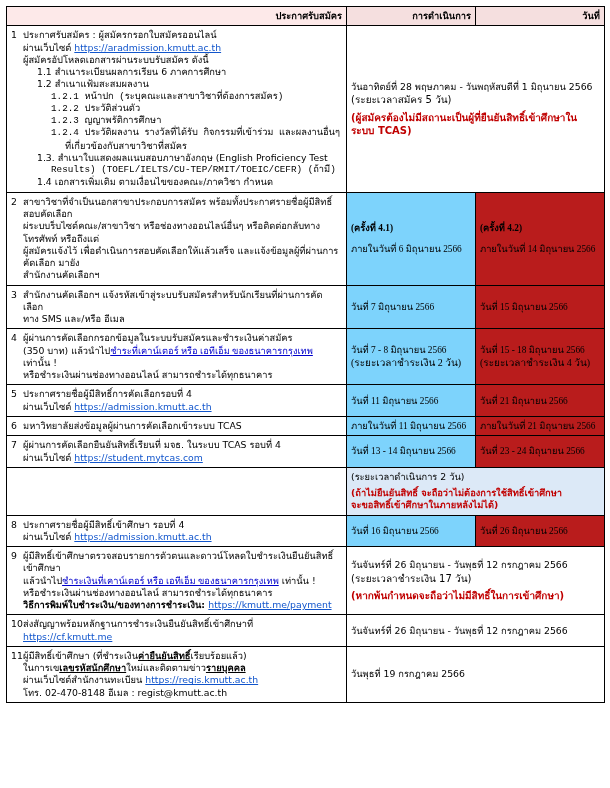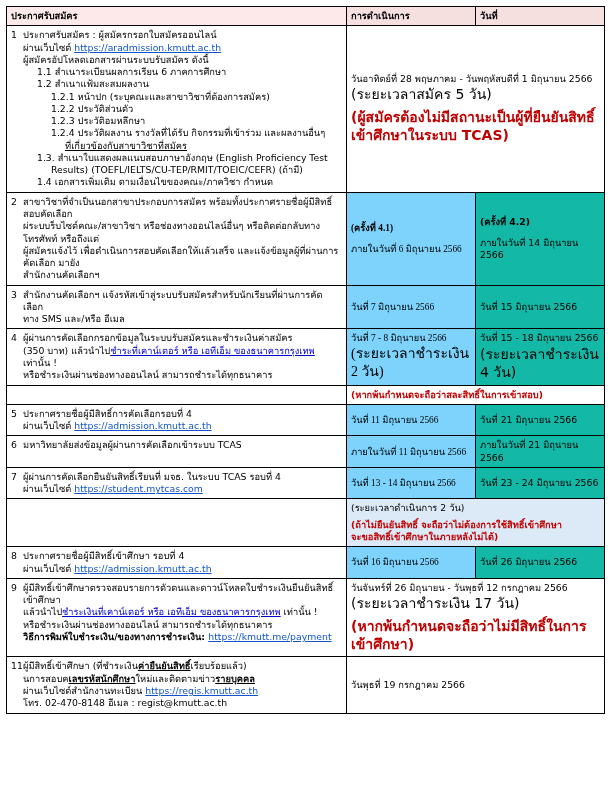--- a/index.html
+++ b/index.html
@@ -1,41 +1,41 @@
 <!DOCTYPE html>
 <html><head>
 <meta charset="utf-8">
 <style>
   html,body{margin:0;padding:0;background:#ffffff;}
   body{font-family:"DejaVu Sans","Liberation Sans",sans-serif;font-size:10px;color:#000;}
   .page{width:610px;height:788px;box-sizing:border-box;padding:6px 6px 0 6px;}
   table.sched{border-collapse:collapse;width:598px;table-layout:fixed;}
   table.sched td{border:1px solid #000;vertical-align:top;padding:3px 4px;font-size:9.3px;line-height:1.32;}
-  .hdr td{background:#f5dfdf;text-align:left;font-weight:bold;vertical-align:middle;font-size:10px;padding:4px 2px;}
+  .hdr td{background:#f5dfdf;text-align:right;font-weight:bold;vertical-align:middle;font-size:10px;padding:4px 2px;}
   .hdr td.h1{background:#fde9e9;}
   col.c1{width:340px}
   col.c2{width:129px}
   col.c3{width:129px}
   .num{display:inline-block;width:12px;vertical-align:top;}
   .txt{display:inline-block;width:calc(100% - 14px);vertical-align:top;}
   .row-line{display:block;}
   .ind1{padding-left:14px;}
-  .ind2{padding-left:28px;}
-  .ind3{padding-left:42px;text-decoration:underline;}
+  .ind2{padding-left:28px;font-family:Liberation Mono, monospace;}
+  .ind3{padding-left:42px;}
   a,.link{color:#1155cc;text-decoration:underline;}
   .redb{color:#c00000;font-weight:bold;}
   .blue{color:#0000cc;}
   .ctr{vertical-align:middle!important;}
   .bold{font-weight:bold;}
   .yellow{background:#7dd3fc;font-family:Liberation Serif, serif;}
-  .green{background:#14b8a6;}
+  .green{background:#b91c1c;font-family:Liberation Serif, serif;}
   .lblue{background:#dce9f7;}
-  .small{font-size:14px;}
+  .small{font-size:10px;}
   .sp{height:4px;display:block;}
-  .u{text-decoration:underline;}
+  .u{text-decoration:underline;font-family:Liberation Serif, serif;}
 </style>
 </head>
 <body>
 
 <div class="page">
 <table class="sched">
   <colgroup>
         <col class="c1">
         <col class="c2">
         <col class="c3">
@@ -51,21 +51,21 @@
   <tr>
     <td>
       <span class="num">1</span><span class="txt">
         <span class="row-line">ประกาศรับสมัคร : ผู้สมัครกรอกใบสมัครออนไลน์</span>
         <span class="row-line"><span>ผ่านเว็บไซต์ </span><a class="link" href="#">https://aradmission.kmutt.ac.th</a></span>
         <span class="row-line">ผู้สมัครอัปโหลดเอกสารผ่านระบบรับสมัคร ดังนี้</span>
         <span class="row-line ind1">1.1 สำเนาระเบียนผลการเรียน 6 ภาคการศึกษา</span>
         <span class="row-line ind1">1.2 สำเนาแฟ้มสะสมผลงาน</span>
         <span class="row-line ind2">1.2.1 หน้าปก (ระบุคณะและสาขาวิชาที่ต้องการสมัคร)</span>
         <span class="row-line ind2">1.2.2 ประวัติส่วนตัว</span>
-        <span class="row-line ind2">1.2.3 ประวัติอมหลึกษา</span>
+        <span class="row-line ind2">1.2.3 ญญาพรัติการศึกษา</span>
         <span class="row-line ind2">1.2.4 ประวัติผลงาน รางวัลที่ได้รับ กิจกรรมที่เข้าร่วม และผลงานอื่นๆ</span>
         <span class="row-line ind3">ที่เกี่ยวข้องกับสาขาวิชาที่สมัคร</span>
         <span class="row-line ind1">1.3. สำเนาใบแสดงผลแนบสอบภาษาอังกฤษ (English Proficiency Test</span>
         <span class="row-line ind2">Results) (TOEFL/IELTS/CU-TEP/RMIT/TOEIC/CEFR) (ถ้ามี)</span>
         <span class="row-line ind1">1.4 เอกสารเพิ่มเติม ตามเงื่อนไขของคณะ/ภาควิชา กำหนด</span>
       </span>
     </td>
     <td class="ctr" colspan="2">
       <span class="row-line">วันอาทิตย์ที่ 28 พฤษภาคม - วันพฤหัสบดีที่ 1 มิถุนายน 2566</span>
       <span class="row-line small">(ระยะเวลาสมัคร 5 วัน)</span>
@@ -118,24 +118,20 @@
     </td>
     <td class="ctr yellow">
       <span class="row-line">วันที่ 7 - 8 มิถุนายน 2566</span>
       <span class="row-line small">(ระยะเวลาชำระเงิน 2 วัน)</span>
     </td>
     <td class="ctr green">
       <span class="row-line">วันที่ 15 - 18 มิถุนายน 2566</span>
       <span class="row-line small">(ระยะเวลาชำระเงิน 4 วัน)</span>
     </td>
   </tr>
-  <tr>
-    <td style="border-top:none;border-bottom:none;">&nbsp;</td>
-    <td class="ctr redb small" colspan="2" style="border-top:none;">(หากพ้นกำหนดจะถือว่าสละสิทธิ์ในการเข้าสอบ)</td>
-  </tr>
 
   <tr>
     <td>
       <span class="num">5</span><span class="txt">
         <span class="row-line">ประกาศรายชื่อผู้มีสิทธิ์การคัดเลือกรอบที่ 4</span>
         <span class="row-line"><span>ผ่านเว็บไซต์ </span><a class="link" href="#">https://admission.kmutt.ac.th</a></span>
       </span>
     </td>
     <td class="ctr yellow">วันที่ 11 มิถุนายน 2566</td>
     <td class="ctr green">วันที่ 21 มิถุนายน 2566</td>
@@ -192,26 +188,34 @@
       </span>
     </td>
     <td class="ctr" colspan="2">
       <span class="row-line">วันจันทร์ที่ 26 มิถุนายน - วันพุธที่ 12 กรกฎาคม 2566</span>
       <span class="row-line small">(ระยะเวลาชำระเงิน 17 วัน)</span>
       <span class="sp"></span>
       <span class="row-line redb small">(หากพ้นกำหนดจะถือว่าไม่มีสิทธิ์ในการเข้าศึกษา)</span>
     </td>
   </tr>
 
+  <tr>
+    <td>
+      <span class="num">10</span><span class="txt">
+        <span class="row-line"><span>ส่งสัญญาพร้อมหลักฐานการชำระเงินยืนยันสิทธิ์เข้าศึกษาที่ </span><a class="link" href="#">https://cf.kmutt.me</a></span>
+      </span>
+    </td>
+    <td class="ctr" colspan="2">วันจันทร์ที่ 26 มิถุนายน - วันพุธที่ 12 กรกฎาคม 2566</td>
+  </tr>
 
   <tr>
     <td>
       <span class="num">11</span><span class="txt">
         <span class="row-line"><span>ผู้มีสิทธิ์เข้าศึกษา (ที่ชำระเงิน</span><span class="u bold">ค่ายืนยันสิทธิ์</span><span>เรียบร้อยแล้ว)</span></span>
-        <span class="row-line"><span>นการสอบค</span><span class="u bold">เลขรหัสนักศึกษา</span><span>ใหม่และติดตามข่าว</span><span class="u bold">รายบุคคล</span></span>
+        <span class="row-line"><span>ในการเข</span><span class="u bold">เลขรหัสนักศึกษา</span><span>ใหม่และติดตามข่าว</span><span class="u bold">รายบุคคล</span></span>
         <span class="row-line"><span>ผ่านเว็บไซต์สำนักงานทะเบียน </span><a class="link" href="#">https://regis.kmutt.ac.th</a></span>
         <span class="row-line">โทร. 02-470-8148    อีเมล : regist@kmutt.ac.th</span>
       </span>
     </td>
     <td class="ctr" colspan="2">วันพุธที่ 19 กรกฎาคม 2566</td>
   </tr>
 
 </tbody>
     </table>
 </div>

